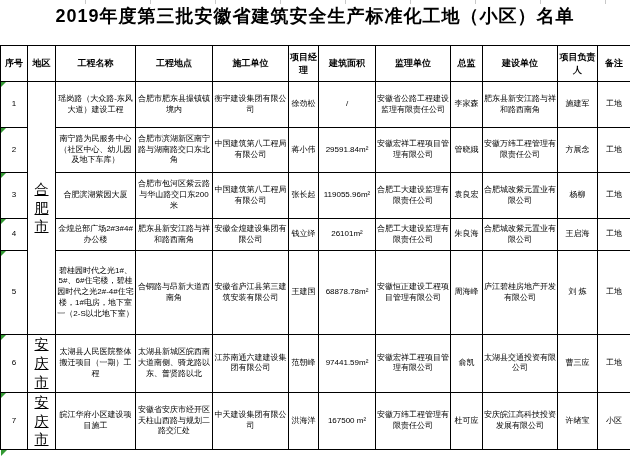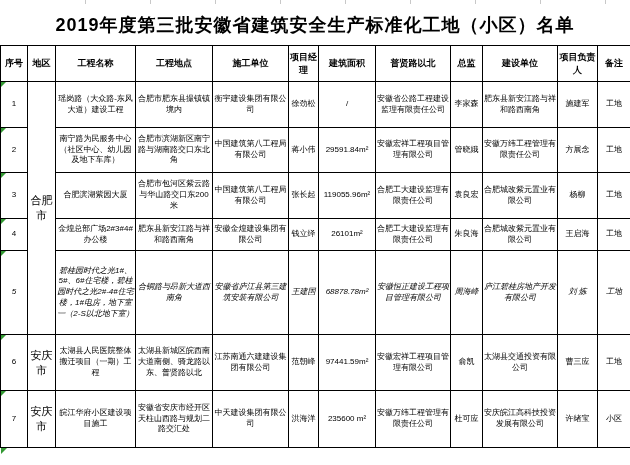--- a/index.html
+++ b/index.html
@@ -5,33 +5,33 @@
   html,body { margin:0; padding:0; background:#ffffff; }
   body { width:630px; height:465px; overflow:hidden;
          font-family:"Liberation Sans","DejaVu Sans",sans-serif; color:#000; }
   .sheet { width:630px; position:relative; }
 
   
   .gridstrip { height:4px; width:630px;
     background: repeating-linear-gradient(to right, transparent 0 64px, #c8c8c8 64px 65px);
     background-position: 21px 0; }
 
-  .title-bar { height:41px; display:flex; align-items:center; justify-content:center; }
+  .title-bar { height:41px; display:flex; align-items:flex-start; justify-content:center; }
   .title-bar .t { font-size:18px; font-weight:bold; letter-spacing:1px; }
 
   table { border-collapse:collapse; table-layout:fixed; width:630px;padding-left:28px; }
   th, td { border:1px solid #000; text-align:center; vertical-align:middle;
            padding:0 1px; font-size:8px; line-height:1.35; word-break:break-all;
            position:relative; background:#fff; }
   th { font-size:9px; font-weight:bold; height:35px; }
   tr.r1 td { height:45px; } tr.r2 td { height:44px; } tr.r3 td { height:45px; }
-  tr.r4 td { height:31px; } tr.r5 td { height:83px;font-style:italic; } tr.r6 td { height:55px; }
+  tr.r4 td { height:31px; } tr.r5 td { height:83px; } tr.r6 td { height:55px; }
   tr.r7 td { height:56px; }
 
-  td.region-cell { font-size:11px; }
+  td.region-cell { font-size:14px;text-decoration:underline; }
 
   
   .tri { position:absolute; top:0; left:0; width:0; height:0;
          border-top:5px solid #339933; border-right:5px solid transparent; }
 
   .bottom-tri { width:0; height:0; margin-left:1px;
                 border-top:6px solid #339933; border-right:6px solid transparent; }
 </style>
 </head>
 <body>
@@ -60,21 +60,21 @@
     </colgroup>
     <thead>
       <tr>
           <th>序号</th>
           <th>地区</th>
           <th>工程名称</th>
           <th>工程地点</th>
           <th>施工单位</th>
           <th>项目经理</th>
           <th>建筑面积</th>
-          <th>普贤路以北</th>
+          <th>监理单位</th>
           <th>总监</th>
           <th>建设单位</th>
           <th>项目负责人</th>
           <th>备注</th>
         </tr>
     </thead>
     <tbody>
         <tr class="r1">
           <td><span class="tri"></span>1</td>
           <td rowspan="5" class="region-cell">合肥市</td>
@@ -155,21 +155,21 @@
           <td>曹三应</td>
           <td>工地</td>
         </tr>
         <tr class="r7">
           <td><span class="tri"></span>7</td>
           <td rowspan="1" class="region-cell">安庆市</td>
           <td>皖江华府小区建设项目施工</td>
           <td>安徽省安庆市经开区天柱山西路与规划二路交汇处</td>
           <td>中天建设集团有限公司</td>
           <td>洪海洋</td>
-          <td>235600 m²</td>
+          <td>167500 m²</td>
           <td>安徽万纬工程管理有限责任公司</td>
           <td>杜可应</td>
           <td>安庆皖江高科技投资发展有限公司</td>
           <td>许绪宝</td>
           <td>小区</td>
         </tr>
       </tbody>
   </table>
 
   <div class="bottom-tri"></div>

